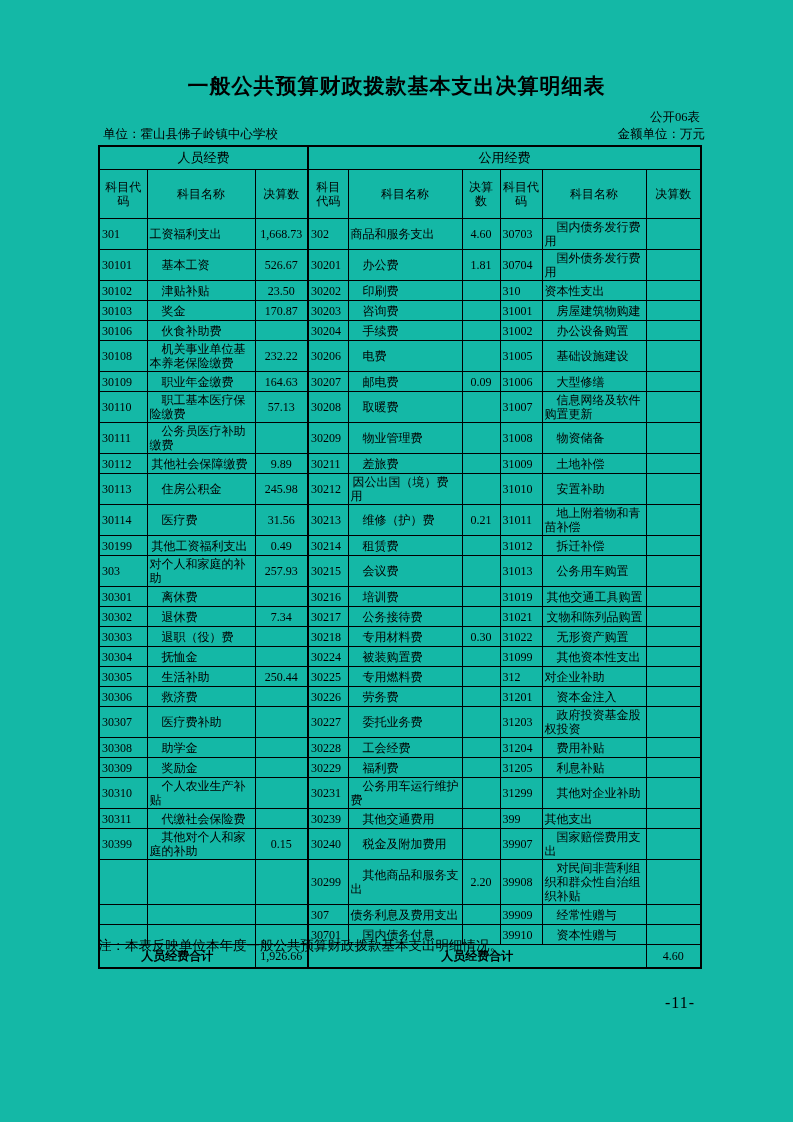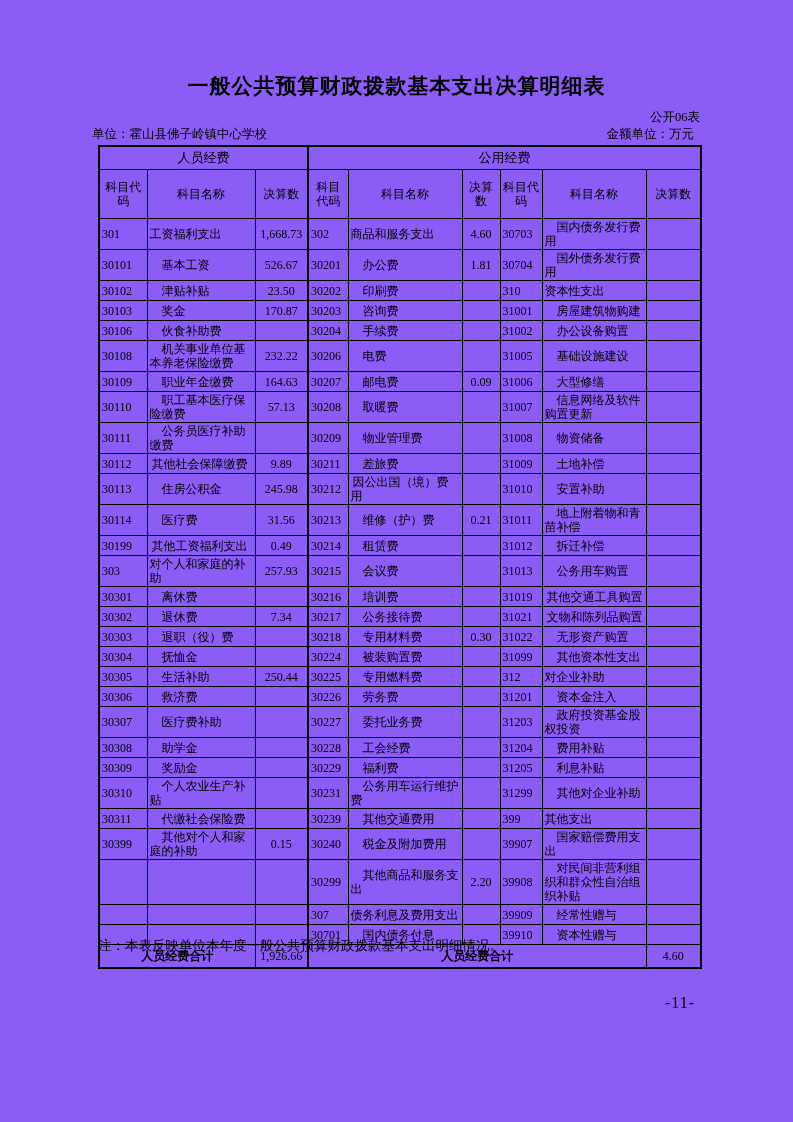--- a/index.html
+++ b/index.html
@@ -1,35 +1,35 @@
 <!DOCTYPE html>
 <html><head>
 <meta charset="utf-8">
 <style>
   html,body { margin:0; padding:0; background:#e8e8e8; }
   .page {
     position:relative;
     width:793px; height:1122px;
     margin:0 auto;
-    background:#8b5cf6;
+    background:#14b8a6;
     color:#000;
     font-family:"Liberation Serif","DejaVu Serif",serif;
   }
   .title {
     position:absolute; top:72px; left:0; width:100%;
     text-align:center;
     font-family:"Liberation Sans","DejaVu Sans",sans-serif;
     font-weight:bold; font-size:21px; letter-spacing:1px;
   }
   .table-code {
     position:absolute; top:109px; left:98px; width:602px;
     text-align:right; font-size:12.5px;
   }
   .unit-row {
-    position:absolute; top:126px; left:92px; width:602px;
+    position:absolute; top:126px; left:103px; width:602px;
     display:flex; justify-content:space-between;
     font-size:12.5px;
     gap:12px;
   }
   table.budget {
     position:absolute; top:145px; left:98px;
     width:602px;
     border-collapse:collapse;
     table-layout:fixed;
     border:2px solid #000;

